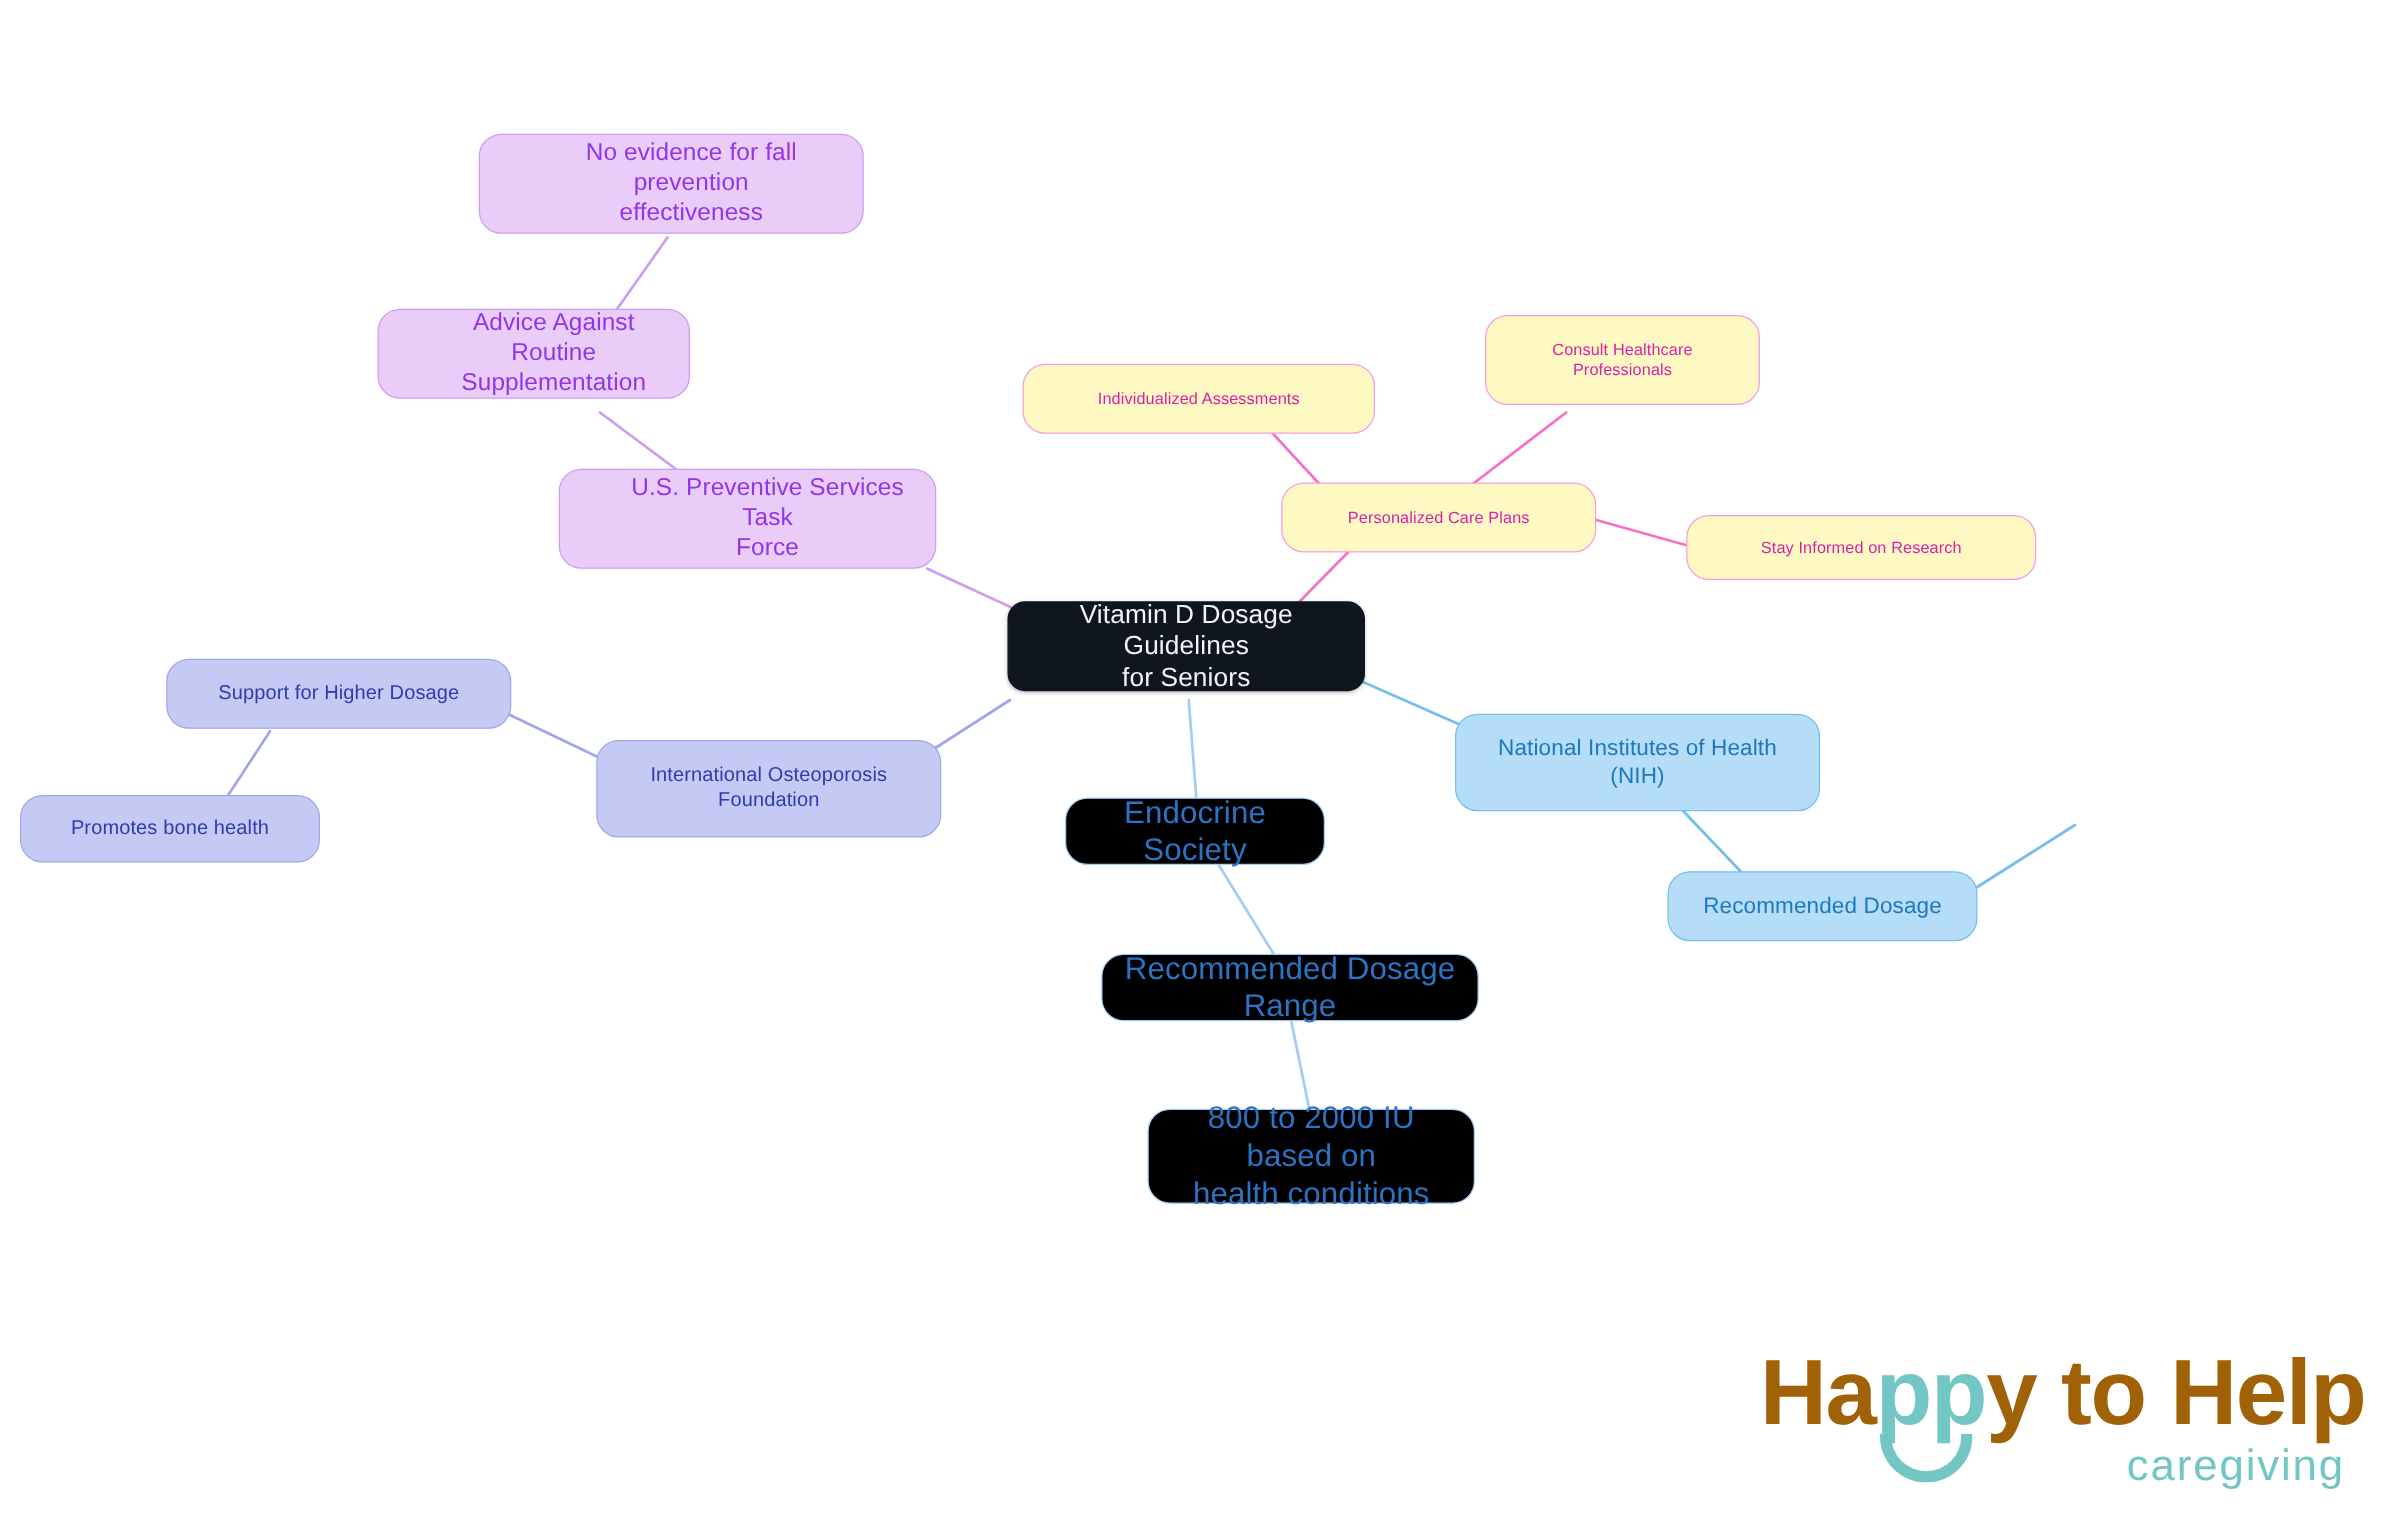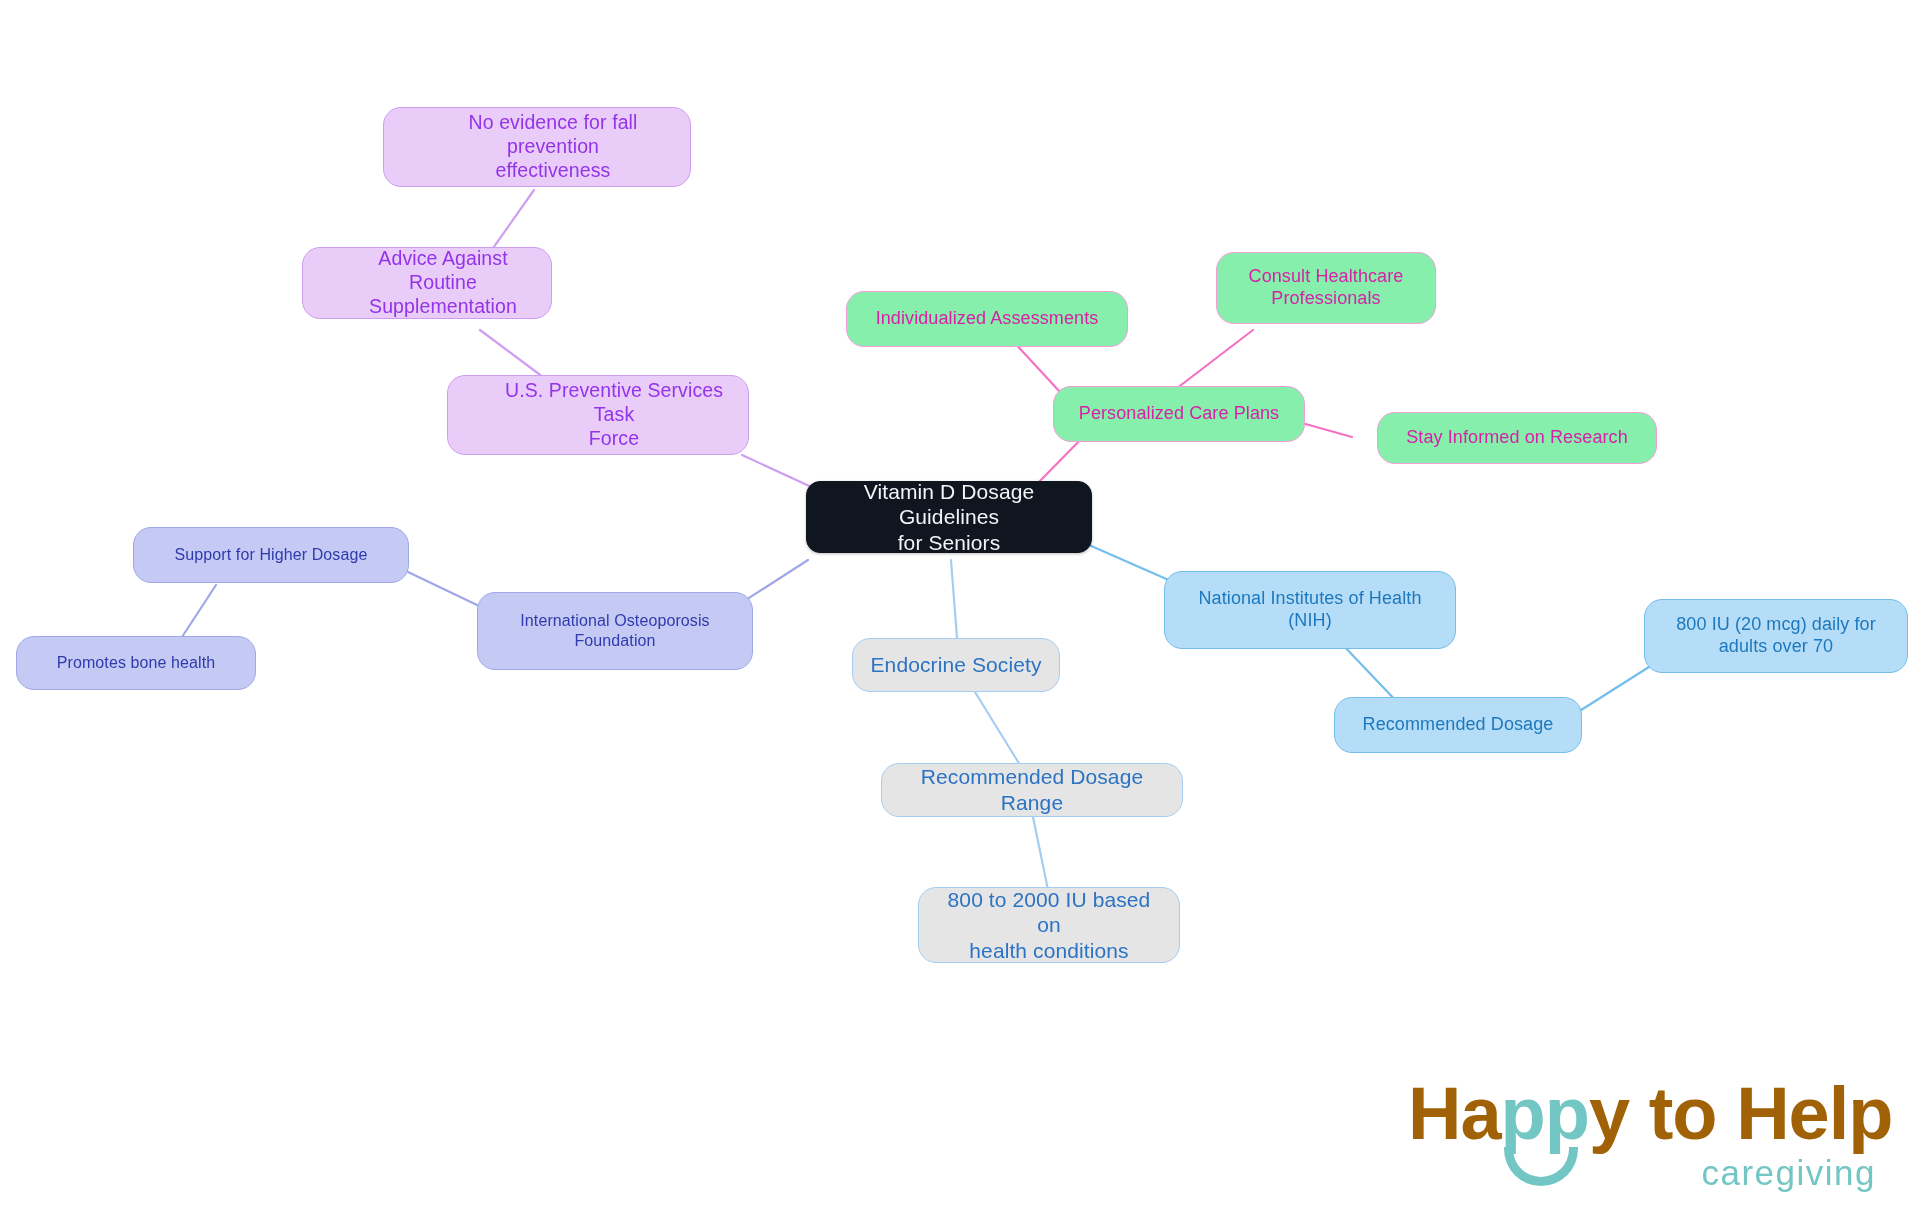--- a/index.html
+++ b/index.html
@@ -63,25 +63,24 @@
     background: #0f1620;
     border-color: #0f1620;
     color: #f2f4f7;
     font-size: 21px;
     border-radius: 14px;
     box-shadow: 0 1px 3px rgba(0,0,0,0.25);
   }
 
   
   .node.pink {
-    background: #86efac;
+    background: #fef9c3;
     border-color: #f79ddc;
     color: #d81fa8;
-    font-size: 18px;
-    margin-left: 28px;
+    font-size: 13px;
   }
 
   
   .node.violet {
     background: #e9cdf8;
     border-color: #cf9df0;
     color: #9333ea;
     font-size: 19.5px;
     padding-left: 46px;
   }
@@ -89,24 +88,24 @@
   
   .node.periwinkle {
     background: #c5caf4;
     border-color: #9fa7e8;
     color: #2f3aad;
     font-size: 16px;
   }
 
   
   .node.paleblue {
-    background: #e5e5e5;
+    background: #000000;
     border-color: #a5cdf3;
     color: #2b73c4;
-    font-size: 21px;
+    font-size: 25px;
   }
 
   
   .node.sky {
     background: #b6ddf7;
     border-color: #74bdec;
     color: #1d78bd;
     font-size: 18px;
   }
 
@@ -219,24 +218,20 @@
 
   <div class="node sky" style="left:1164px; top:571px; width:292px; height:78px;">
     <span class="label">National Institutes of Health
 (NIH)</span>
   </div>
 
   <div class="node sky" style="left:1334px; top:697px; width:248px; height:56px;">
     <span class="label">Recommended Dosage</span>
   </div>
 
-  <div class="node sky" style="left:1644px; top:599px; width:264px; height:74px;">
-    <span class="label">800 IU (20 mcg) daily for
-adults over 70</span>
-  </div>
 
   <div class="node paleblue" style="left:852px; top:638px; width:208px; height:54px;">
     <span class="label">Endocrine Society</span>
   </div>
 
   <div class="node paleblue" style="left:881px; top:763px; width:302px; height:54px;">
     <span class="label">Recommended Dosage Range</span>
   </div>
 
   <div class="node paleblue" style="left:918px; top:887px; width:262px; height:76px;">

